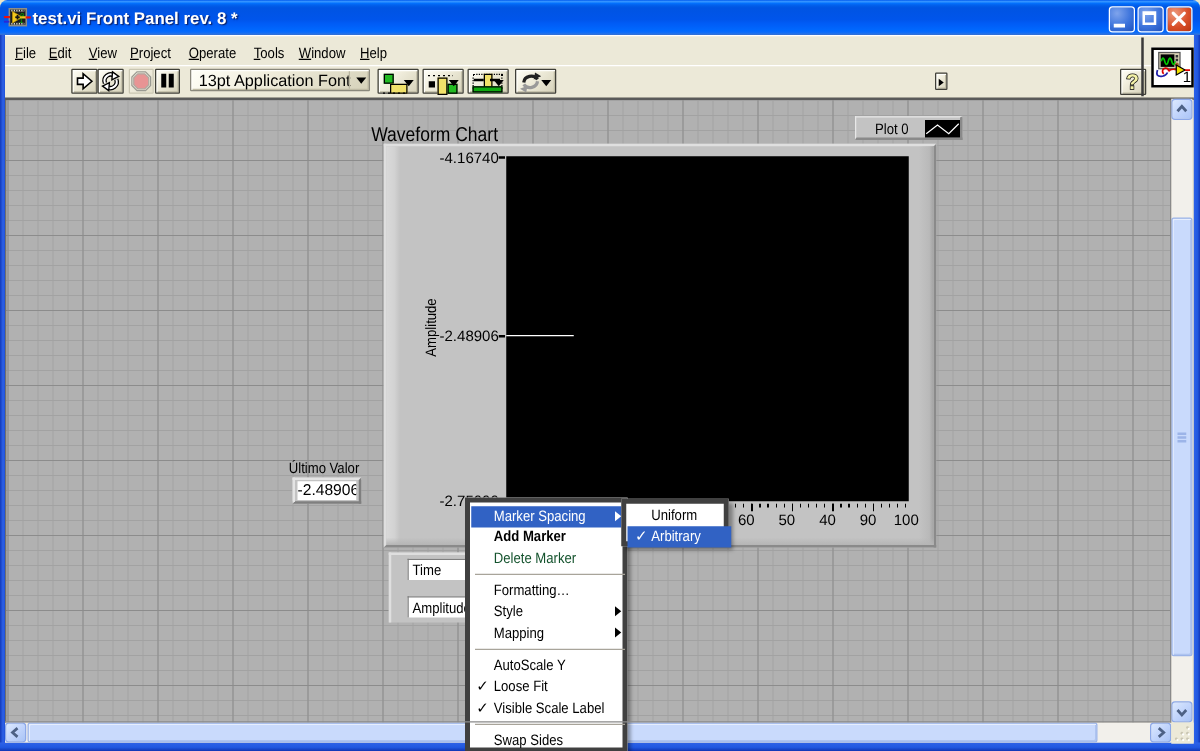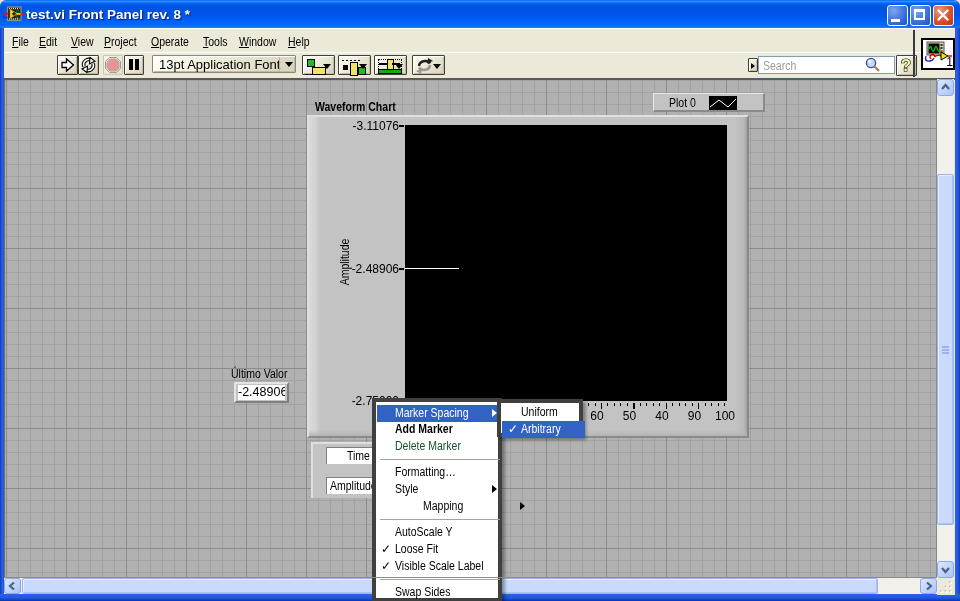--- a/index.html
+++ b/index.html
@@ -50,21 +50,21 @@
     border-left:2px solid #DFDFDF;border-top:2px solid #DFDFDF;
     border-right:2px solid #8A8A8A;border-bottom:2px solid #8A8A8A;box-sizing:border-box;}
   #plot{position:absolute;left:401px;top:45px;width:322px;height:276px;background:#000;}
   #wline{position:absolute;left:401px;top:187.5px;width:54px;height:1.5px;background:#fff;}
   .ylab{position:absolute;font-size:12px;color:#000;text-align:right;width:60px;}
   .ytick{position:absolute;width:5px;height:2px;background:#000;}
   #amp-rot{position:absolute;left:311px;top:174.5px;width:60px;text-align:center;font-size:12px;color:#000;
     transform:rotate(-90deg) scaleX(0.875);transform-origin:center;}
   .xlab{position:absolute;width:38px;text-align:center;font-size:12px;color:#000;}
   
-  #legend{position:absolute;left:649px;top:13px;width:112px;height:19px;background:#C3C3C3;
+  #legend{position:absolute;left:680px;top:13px;width:86px;height:19px;background:#C3C3C3;
     border-left:1px solid #E8E8E8;border-top:1px solid #E8E8E8;
     border-right:2px solid #8A8A8A;border-bottom:2px solid #8A8A8A;box-sizing:border-box;
     font-size:12px;}
   
   .sbtn{position:absolute;background:linear-gradient(135deg,#DCE9FD 0%,#C2D5FC 50%,#AAC4F6 100%);
     border:1px solid #8CA8E8;border-radius:3px;box-sizing:border-box;}
   .sthumb{background:#C9DAFC;border:1px solid #9CB4E8;border-radius:2px;box-sizing:border-box;position:absolute;
     box-shadow:inset 1px 1px 0 #E6EEFE,inset -1px -1px 0 #AEC4F0;}
   #vtrack{position:absolute;left:937px;top:79px;width:17px;height:499px;background:#F2F0EB;}
   #htrack{position:absolute;left:4px;top:578px;width:933px;height:16px;background:#F2F0EB;}
@@ -195,28 +195,20 @@
       <path d="M17,9 a6,5.5 0 0 1 -11,2.5" fill="none" stroke="#999" stroke-width="2.6"></path>
       <path d="M15,2 l5,3 l-6,2.5 z" fill="#222"></path>
       <path d="M8,18 l-5,-3 l6,-2.5 z" fill="#999"></path>
     </svg>
     <div style="position:absolute;right:3px;top:8px;width:0;height:0;border-left:4px solid transparent;border-right:4px solid transparent;border-top:5px solid #000;"></div>
   </div>
 
   <div class="tbn" style="left:748px;top:58px;width:10px;height:14px;">
     <div style="position:absolute;left:2px;top:4px;width:0;height:0;border-top:3px solid transparent;border-bottom:3px solid transparent;border-left:4px solid #000;"></div>
   </div>
-  <div style="position:absolute;left:758px;top:56px;width:137px;height:18px;background:#fff;border:1px solid #7F9DB9;box-sizing:border-box;">
-    <span class="cx" style="position:absolute;left:4px;top:2px;font-size:12px;color:#9C9C94;">Search</span>
-    <svg width="22" height="16" style="position:absolute;left:104px;top:0px;">
-      <circle cx="8" cy="6" r="4.6" fill="#C8D8F4" stroke="#3C52A0" stroke-width="1.4"></circle>
-      <circle cx="6.6" cy="4.6" r="1.6" fill="#EEF4FF"></circle>
-      <line x1="11.5" y1="9.5" x2="16" y2="14" stroke="#B08050" stroke-width="2.4"></line>
-    </svg>
-  </div>
   <div class="tbn" style="left:895.5px;top:54.5px;width:21px;height:21px;">
     <svg width="18" height="18" style="position:absolute;left:0;top:0;">
       <text x="9" y="15" font-family="Liberation Sans" font-size="17" font-weight="bold" text-anchor="middle" fill="#F4F2A8" stroke="#000" stroke-width="1.1" paint-order="stroke">?</text>
     </svg>
   </div>
   <div style="position:absolute;left:913px;top:30px;width:2px;height:47px;background:#3A3A3A;"></div>
 
   <div style="position:absolute;left:921px;top:38px;width:34px;height:32px;background:#fff;border:2px solid #000;box-sizing:border-box;">
     <svg width="30" height="28" style="position:absolute;left:0;top:0;">
       <rect x="4" y="2" width="17" height="13" fill="#D6CFB4" stroke="#555" stroke-width="1"></rect>
@@ -236,30 +228,30 @@
   <div style="position:absolute;left:4px;top:80px;width:1px;height:498px;background:#6E6E6E;z-index:5;"></div>
   <div style="position:absolute;left:936px;top:80px;width:1px;height:498px;background:#8A8A8A;z-index:5;"></div>
   <div style="position:absolute;left:4px;top:577px;width:933px;height:1px;background:#8A8A8A;z-index:5;"></div>
   <div id="client">
 
     <div id="chart">
       <div style="position:absolute;left:0;top:0;width:11px;height:319px;background:linear-gradient(90deg,#DADADA 0%,#D2D2D2 60%,rgba(200,200,200,0) 100%);"></div>
       <div style="position:absolute;right:0;top:0;width:12px;height:319px;background:linear-gradient(90deg,rgba(200,200,200,0) 0%,#B9B9B9 70%,#A2A2A2 100%);"></div>
       <div style="position:absolute;left:0;bottom:0;width:438px;height:6px;background:linear-gradient(180deg,rgba(200,200,200,0) 0%,#B5B5B5 100%);"></div>
     </div>
-    <div style="position:absolute;left:311px;top:20px;font-size:12px;color:#000;font-weight:bold;"><span class="cx">Waveform Chart</span></div>
+    <div style="position:absolute;left:293px;top:20px;font-size:16px;color:#000;"><span class="cx">Waveform Chart</span></div>
     <div id="legend">
       <span class="cx" style="position:absolute;left:15px;top:2px;">Plot 0</span>
       <div style="position:absolute;left:55px;top:2px;width:28px;height:14px;background:#000;">
         <svg width="28" height="14">
             <polyline points="1,11 10,4 19,11 27,3" stroke="#fff" stroke-width="1" fill="none"></polyline>
           </svg>
       </div>
     </div>
-    <div class="ylab" style="left:335px;top:39px;">-3.11076</div>
+    <div class="ylab" style="left:335px;top:39px;">-4.16740</div>
     <div class="ylab" style="left:335px;top:182px;">-2.48906</div>
     <div class="ylab" style="left:335px;top:314px;">-2.75000</div>
     <div class="ytick" style="left:395px;top:44.5px;"></div>
     <div class="ytick" style="left:395px;top:187.5px;"></div>
     <div class="ytick" style="left:395px;top:320px;"></div>
     <div id="amp-rot">Amplitude</div>
     <div id="plot"></div>
     <div id="wline"></div>
 
     <div style="position:absolute;left:401px;top:322.5px;width:322px;height:3px;
@@ -277,21 +269,21 @@
         border-left:2px solid #E4E4E4;border-top:2px solid #E4E4E4;
         border-right:2px solid #7F7F7F;border-bottom:2px solid #7F7F7F;background:#C3C3C3;box-sizing:border-box;">
       <div style="position:absolute;left:2px;top:1px;width:47px;height:15px;background:#fff;
           font-size:12.5px;line-height:15px;overflow:hidden;">-2.48906</div>
     </div>
 
     <div style="position:absolute;left:307px;top:362px;width:66px;height:56px;background:#C3C3C3;
         border-left:2px solid #DFDFDF;border-top:2px solid #DFDFDF;box-sizing:border-box;"></div>
     <div style="position:absolute;left:322px;top:367px;width:51px;height:17px;background:#fff;
         border-left:1px solid #7F7F7F;border-top:1px solid #7F7F7F;box-sizing:border-box;
-        font-size:12px;line-height:16px;padding-left:20px;"><span class="cx">Time</span></div>
+        font-size:12px;line-height:16px;padding-left:3px;"><span class="cx">Time</span></div>
     <div style="position:absolute;left:322px;top:397px;width:51px;height:17px;background:#fff;
         border-left:1px solid #7F7F7F;border-top:1px solid #7F7F7F;box-sizing:border-box;
         font-size:12px;line-height:16px;padding-left:3px;overflow:hidden;"><span class="cx">Amplitude</span></div>
   </div>
 
   <div id="vtrack"></div>
   <div class="sbtn" style="left:937px;top:79px;width:17px;height:17px;">
     <svg width="15" height="15" style="position:absolute;left:0;top:0;">
         <path d="M4,9 l3.5,-4 l3.5,4" fill="none" stroke="#4D6185" stroke-width="2.2"></path>
       </svg>
@@ -339,21 +331,21 @@
     </svg>
   </div>
 
   <div class="menu" id="mainmenu" style="left:372px;top:398px;width:130px;height:204px;">
     <div class="mi hl" style="top:3px;"><span class="cx">Marker Spacing</span><span class="arrow" style="border-left-color:#fff;"></span></div>
     <div class="mi" style="top:19px;font-weight:bold;"><span class="cx">Add Marker</span></div>
     <div class="mi" style="top:36px;color:#14532d;"><span class="cx">Delete Marker</span></div>
     <div class="sep" style="top:57px;"></div>
     <div class="mi" style="top:62px;"><span class="cx">Formatting…</span></div>
     <div class="mi" style="top:79px;"><span class="cx">Style</span><span class="arrow"></span></div>
-    <div class="mi" style="top:96px;margin-left:28px;"><span class="cx">Mapping</span><span class="arrow"></span></div>
+    <div class="mi" style="top:96px;"><span class="cx">Mapping</span><span class="arrow"></span></div>
     <div class="sep" style="top:117px;"></div>
     <div class="mi" style="top:122px;"><span class="cx">AutoScale Y</span></div>
     <div class="mi" style="top:139px;"><span style="position:absolute;left:4px;">✓</span><span class="cx">Loose Fit</span></div>
     <div class="mi" style="top:156px;"><span style="position:absolute;left:4px;">✓</span><span class="cx">Visible Scale Label</span></div>
     <div class="sep" style="top:177px;"></div>
     <div class="mi" style="top:182px;"><span class="cx">Swap Sides</span></div>
   </div>
   <div class="menu" id="submenu" style="left:497px;top:399px;width:86px;height:38px;">
     <div class="mi" style="top:1px;width:83px;padding-left:19px;"><span class="cx">Uniform</span></div>
     <div class="mi hl" style="top:18px;width:83px;padding-left:19px;"><span style="position:absolute;left:6px;">✓</span><span class="cx">Arbitrary</span></div>

